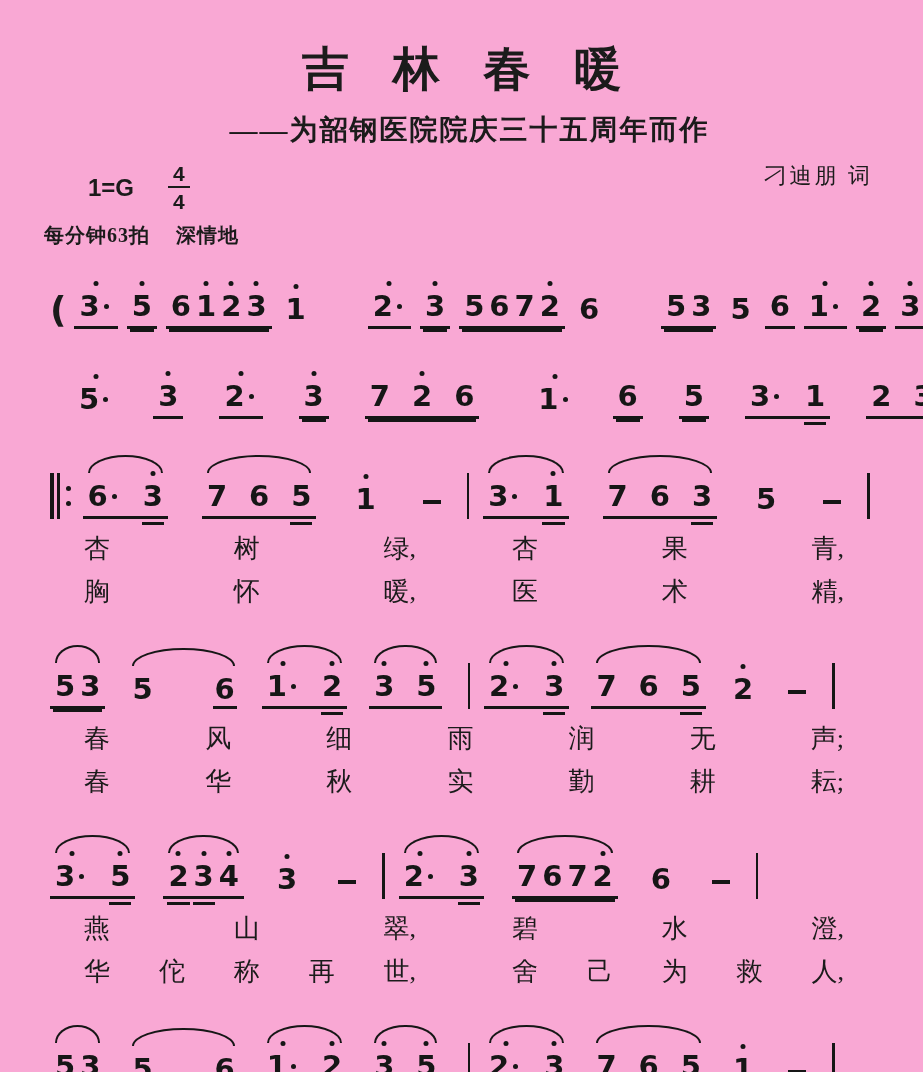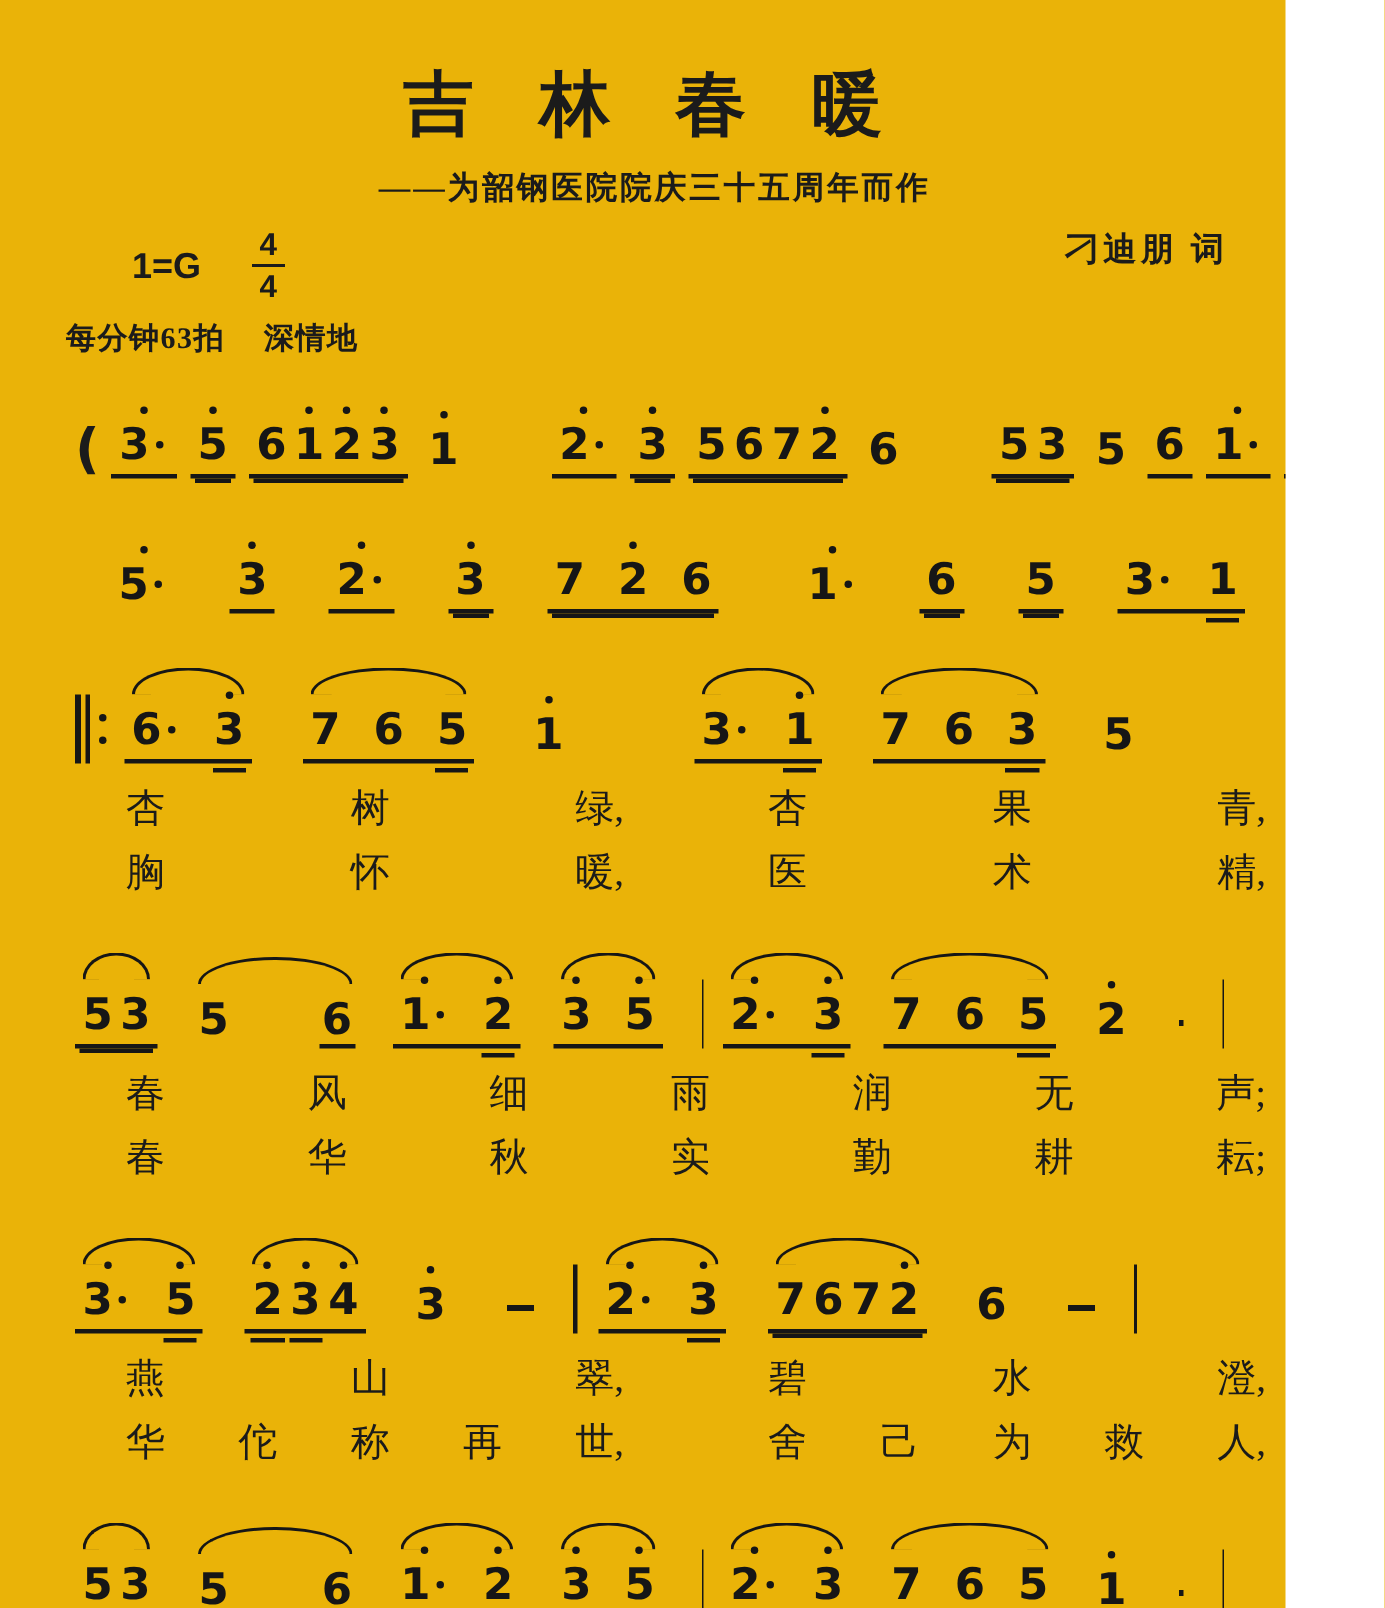--- a/index.html
+++ b/index.html
@@ -1,40 +1,40 @@
 <!DOCTYPE html>
 <html><head>
 <meta charset="utf-8">
 <style>
   html,body{margin:0;padding:0;}
   .page{
-    position:relative;width:857px;height:1072px;box-sizing:border-box;
-    background:#eab308;color:#1b1b1b;overflow:hidden;
+    position:relative;width:923px;height:1072px;box-sizing:border-box;
+    background:#f9a8d4;color:#1b1b1b;overflow:hidden;
     padding:30px 28px 0 44px;
     font-family:"Liberation Serif","DejaVu Serif",serif;
   }
   
   .title{
     text-align:center;font-size:47px;font-weight:700;letter-spacing:16px;
     margin:8px 0 10px 0;
   }
   .subtitle{
-    text-align:center;font-size:21px;font-weight:700;letter-spacing:2px;
+    text-align:center;font-size:28px;font-weight:700;letter-spacing:2px;
     margin-bottom:14px;
   }
   .meta{position:relative;height:92px;}
   .keyrow{display:flex;align-items:center;font-family:Liberation Sans, sans-serif;font-weight:700;font-size:24px;margin-left:44px;}
   .frac{display:inline-flex;flex-direction:column;align-items:center;line-height:1;margin-left:34px;font-size:21px;}
   .frac .fnum{padding:0 5px 2px;}
   .frac .fden{border-top:2.5px solid #1b1b1b;padding:3px 5px 0;}
   .temporow{margin-top:10px;font-family:Liberation Serif, serif;font-weight:700;font-size:20px;letter-spacing:1px;}
   .temporow .expr{margin-left:26px;}
   .credits{
-    position:absolute;top:-6px;right:10px;text-align:right;
-    font-size:22px;font-weight:700;line-height:1.75;letter-spacing:3px;
+    position:absolute;top:-6px;right:22px;text-align:right;
+    font-size:22px;font-weight:400;line-height:1.75;letter-spacing:3px;
   }
   
   .score{margin-top:2px;}
   .sys{display:flex;align-items:flex-end;margin:34px 0 0 6px;min-height:56px;}
   .sys-0{margin-top:18px;}
   .sys-1{margin-left:30px;}
   .sys-2,.sys-3,.sys-4,.sys-5{margin-top:44px;}
   .note{
     position:relative;display:inline-flex;align-items:flex-end;
     font-family:"DejaVu Sans",sans-serif;font-weight:700;font-size:29px;line-height:1;

